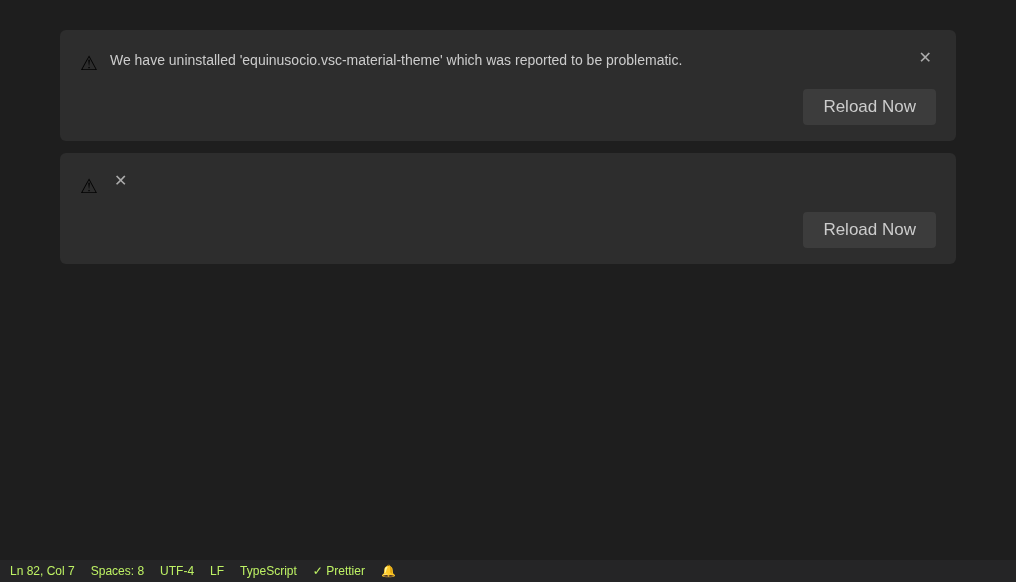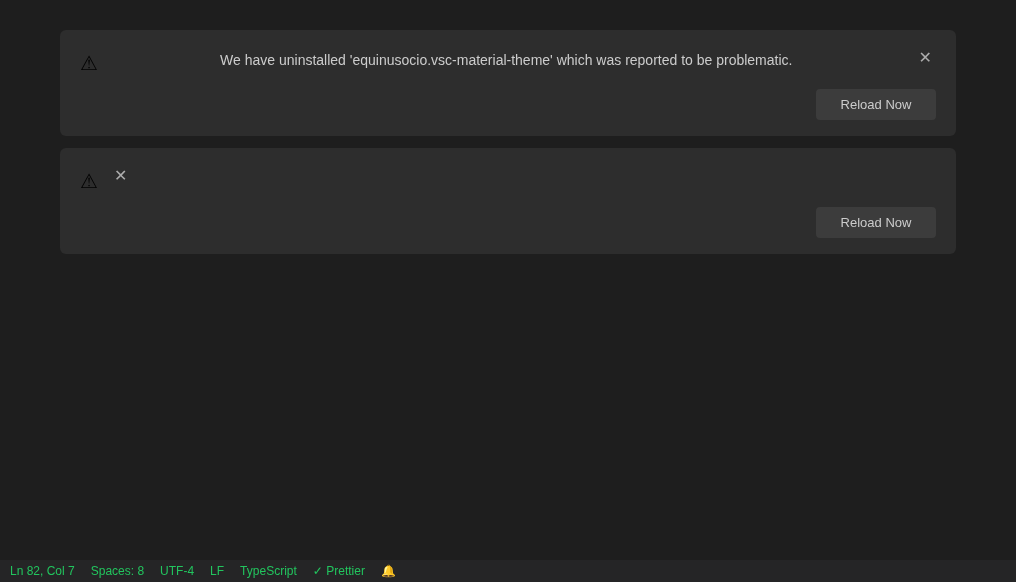--- a/index.html
+++ b/index.html
@@ -45,21 +45,20 @@
       font-size: 20px;
       flex-shrink: 0;
       margin-top: 1px;
     }
 
     .notification-text {
       color: #cccccc;
       font-size: 14px;
       line-height: 1.5;
       flex: 1;
-      text-align: center;
     }
 
     .close-btn {
       background: none;
       border: none;
       color: #cccccc;
       font-size: 16px;
       cursor: pointer;
       padding: 0 4px;
       flex-shrink: 0;
@@ -72,21 +71,21 @@
       justify-content: flex-end;
       margin-top: 14px;
     }
 
     .reload-btn {
       background-color: #3c3c3c;
       color: #cccccc;
       border: none;
       border-radius: 4px;
       padding: 8px 20px;
-      font-size: 13px;
+      font-size: 17px;
       cursor: pointer;
       min-width: 120px;
     }
 
     .status-bar {
       position: absolute;
       bottom: 0;
       left: 0;
       right: 0;
       height: 22px;
@@ -109,21 +108,21 @@
       font-size: 12px;
       white-space: nowrap;
     }
 
     
     .status-bar {
       background-color: #252526;
     }
 
     .status-item {
-      color: #22c55e;
+      color: #bef264;
     }
   </style>
 </head>
 <body>
 
 <div class="notifications-area">
 
   <div class="notification-card">
     <div class="notification-header">
       <span class="warning-icon">⚠</span>

